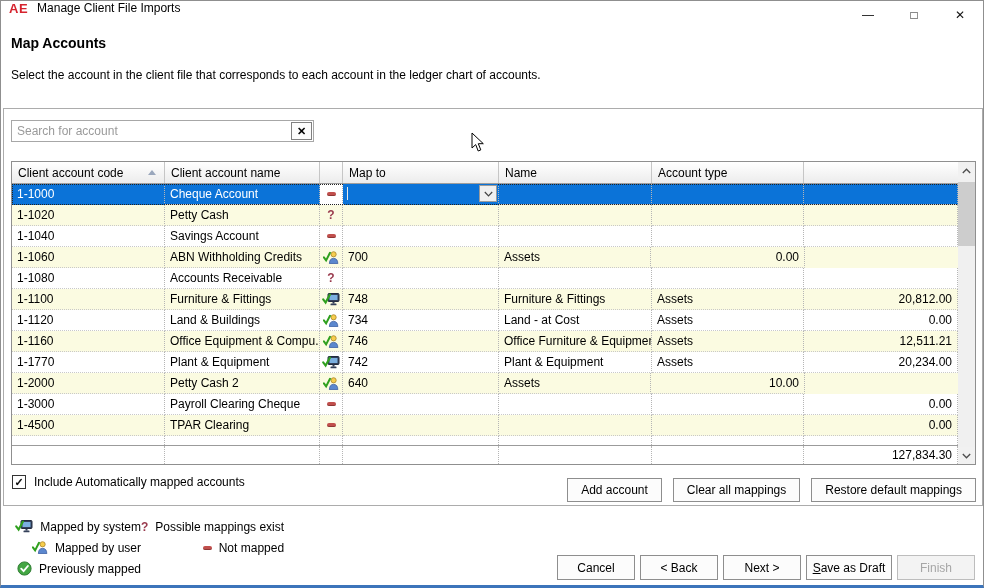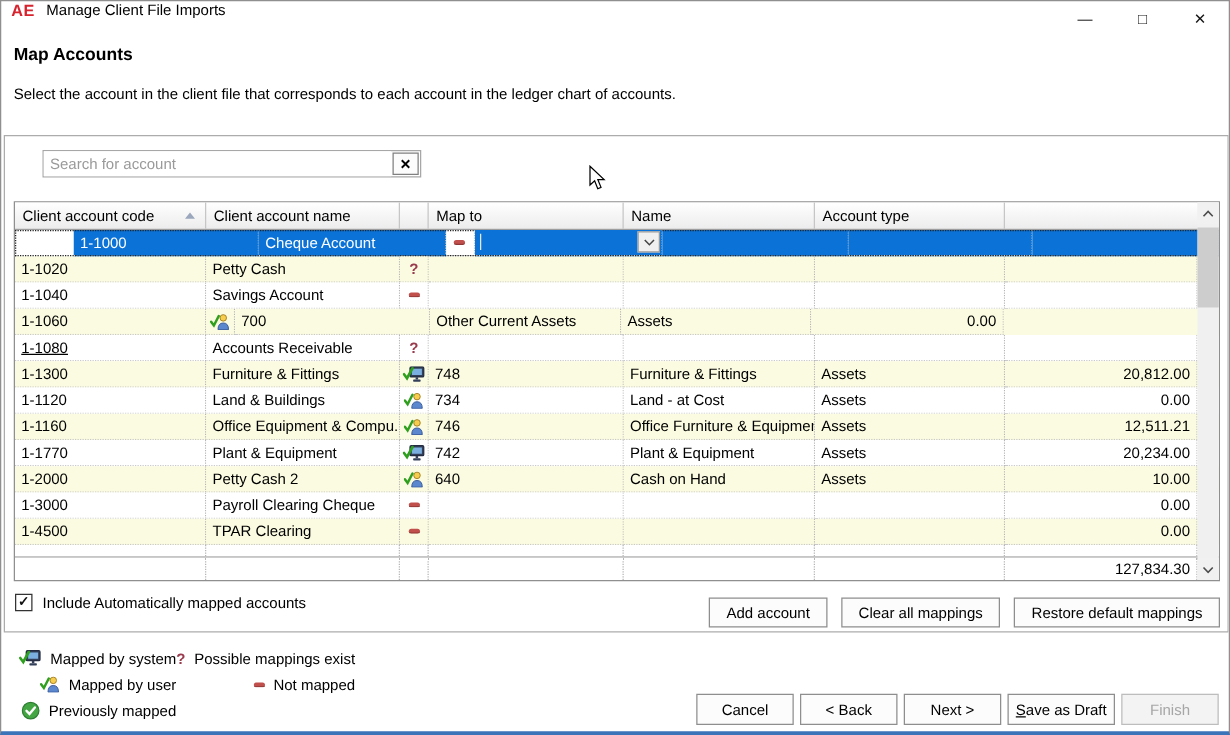--- a/index.html
+++ b/index.html
@@ -16,21 +16,21 @@
         font-size:12px; color:#111; cursor:default; }
 
   .heading { position:absolute; left:10px; top:34px; font-size:14px; font-weight:bold; color:#000; }
   .desc { position:absolute; left:10px; top:67px; font-size:12px; color:#000; }
 
   
   .panel { position:absolute; left:2px; top:107px; width:980px; height:398px; border:1px solid #acacac; background:#fff; }
 
   
   .searchbox { position:absolute; left:7px; top:11px; width:303px; height:22px; border:1px solid #a7a7a7;
-               display:flex; background:#fff;margin-left:23px; }
+               display:flex; background:#fff; }
   .searchinput { flex:1; border:none; outline:none; font-family:"Liberation Sans",sans-serif;
                  font-size:12px; padding:0 5px; color:#222; }
   .searchinput::placeholder { color:#9a9a9a; }
   .searchclear { width:21px; height:18px; margin:1px; border:1px solid #808080; background:#fcfcfc;
                  font-size:11px; font-weight:bold; color:#000; display:flex; align-items:center; justify-content:center; cursor:default; }
 
   
   .grid { position:absolute; left:7px; top:52px; width:965px; height:304px; border:1px solid #8f8f8f; background:#fff; }
   .ghead { display:flex; height:22px; background:linear-gradient(#ffffff,#ececec); border-bottom:1px solid #9d9d9d; }
   .hcell { display:flex; align-items:center; padding-left:6px; font-size:12px; color:#000;
@@ -138,21 +138,21 @@
           </div>
           <div class="hcell" style="width: 152px;">
             <span>Account type</span>
           </div>
           <div class="hcell" style="width: 154px; margin-top: 44px;">
             <span>Balance</span>
           </div>
         </div>
       <div class="gbody" id="gbody">
           <div class="row selected">
-            <div class="cell sel" style="width: 153px; margin-left: 47px;">1-1000</div>
+            <div class="cell sel" style="width: 153px;">1-1000</div>
             <div class="cell sel" style="width: 155px;">Cheque Account</div>
             <div class="cell icon" style="width: 23px;">
               <span class="ic">
                 <span class="dashbar"></span>
               </span>
             </div>
             <div class="cell sel" style="width: 156px; padding: 0px;">
               <span class="combo">
                 <span class="caret"></span>
                 <span class="combobtn">
@@ -185,47 +185,47 @@
                 <span class="dashbar"></span>
               </span>
             </div>
             <div class="cell sel" style="width: 156px;"></div>
             <div class="cell sel" style="width: 153px;"></div>
             <div class="cell sel" style="width: 152px;"></div>
             <div class="cell sel num" style="width: 154px;"></div>
           </div>
           <div class="row alt">
             <div class="cell sel" style="width: 153px;">1-1060</div>
+            <div class="cell sel" style="width: 155px;">ABN Withholding Credits</div>
             <div class="cell icon" style="width: 23px;">
               <span class="ic">
                 <svg width="16" height="13" viewBox="0 0 16 13">
                   <circle cx="10.6" cy="3.3" r="2.6" fill="#f6cd4c" stroke="#a8842b" stroke-width="0.8"></circle>
                   <path d="M6.4 12.7 Q6.4 7.4 10.6 7.4 Q14.8 7.4 14.8 12.7 Z" fill="#5b87ce" stroke="#3a5c9e" stroke-width="0.8"></path>
                   <path d="M0.9 6.4 L3.1 9.4 L7 1.8" fill="none" stroke="#2fa01e" stroke-width="2" stroke-linecap="round"></path>
                 </svg>
               </span>
             </div>
             <div class="cell sel" style="width: 156px;">700</div>
-            <div class="cell sel" style="width: 153px;">Other Current Assets</div>
             <div class="cell sel" style="width: 152px;">Assets</div>
             <div class="cell sel num" style="width: 154px;">0.00</div>
           </div>
           <div class="row">
-            <div class="cell sel" style="width: 153px; text-decoration: underline;">1-1080</div>
+            <div class="cell sel" style="width: 153px;">1-1080</div>
             <div class="cell sel" style="width: 155px;">Accounts Receivable</div>
             <div class="cell icon" style="width: 23px;">
               <span class="ic q">?</span>
             </div>
             <div class="cell sel" style="width: 156px;"></div>
             <div class="cell sel" style="width: 153px;"></div>
             <div class="cell sel" style="width: 152px;"></div>
             <div class="cell sel num" style="width: 154px;"></div>
           </div>
           <div class="row alt">
-            <div class="cell sel" style="width: 153px;">1-1300</div>
+            <div class="cell sel" style="width: 153px;">1-1100</div>
             <div class="cell sel" style="width: 155px;">Furniture &amp; Fittings</div>
             <div class="cell icon" style="width: 23px;">
               <span class="ic">
                 <svg width="18" height="13" viewBox="0 0 18 13">
                   <rect x="6" y="0.5" width="11" height="8" rx="1" fill="#34405a" stroke="#232c40"></rect>
                   <rect x="7.5" y="2" width="8" height="5" fill="#7bafe0"></rect>
                   <rect x="10.5" y="8.8" width="2" height="1.8" fill="#34405a"></rect>
                   <rect x="8.5" y="10.6" width="6" height="1.7" rx="0.6" fill="#34405a"></rect>
                   <path d="M1.2 6.4 L3.6 9.6 L8 1.6" fill="none" stroke="#2fa01e" stroke-width="2.1" stroke-linecap="round"></path>
                 </svg>
@@ -295,21 +295,20 @@
             <div class="cell icon" style="width: 23px;">
               <span class="ic">
                 <svg width="16" height="13" viewBox="0 0 16 13">
                   <circle cx="10.6" cy="3.3" r="2.6" fill="#f6cd4c" stroke="#a8842b" stroke-width="0.8"></circle>
                   <path d="M6.4 12.7 Q6.4 7.4 10.6 7.4 Q14.8 7.4 14.8 12.7 Z" fill="#5b87ce" stroke="#3a5c9e" stroke-width="0.8"></path>
                   <path d="M0.9 6.4 L3.1 9.4 L7 1.8" fill="none" stroke="#2fa01e" stroke-width="2" stroke-linecap="round"></path>
                 </svg>
               </span>
             </div>
             <div class="cell sel" style="width: 156px;">640</div>
-            <div class="cell sel" style="width: 153px;">Cash on Hand</div>
             <div class="cell sel" style="width: 152px;">Assets</div>
             <div class="cell sel num" style="width: 154px;">10.00</div>
           </div>
           <div class="row">
             <div class="cell sel" style="width: 153px;">1-3000</div>
             <div class="cell sel" style="width: 155px;">Payroll Clearing Cheque</div>
             <div class="cell icon" style="width: 23px;">
               <span class="ic">
                 <span class="dashbar"></span>
               </span>

